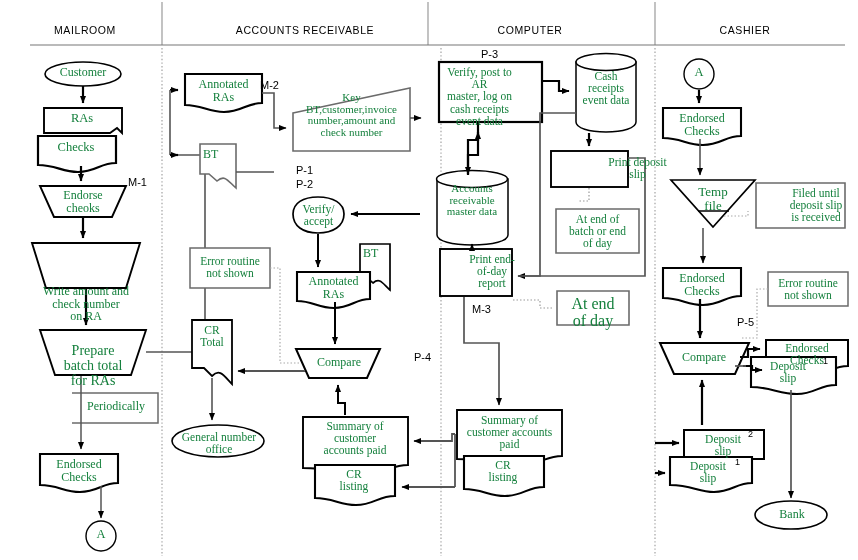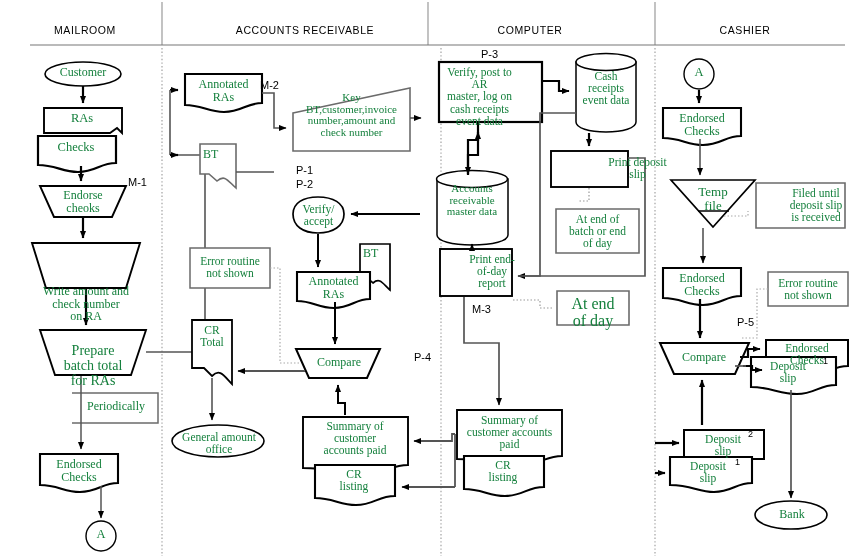--- a/index.html
+++ b/index.html
@@ -256,21 +256,21 @@
 accept</div>
   <div class="lbl" style="left:190px;top:255px;width:80px;font-size:11.5px;">Error routine
 not shown</div>
   <div class="lbl" style="left:363px;top:247px;width:26px;font-size:12px;text-align:left;">BT</div>
   <div class="lbl" style="left:297px;top:275px;width:73px;font-size:12px;">Annotated
 RAs</div>
   <div class="lbl" style="left:192px;top:324px;width:40px;font-size:11.5px;">CR
 Total</div>
   <div class="lbl" style="left:300px;top:356px;width:78px;font-size:12px;">Compare</div>
   <div class="tag" style="left:370px;top:351px;padding-left:44px;">P-4</div>
-  <div class="lbl" style="left:175px;top:431px;width:88px;font-size:11.5px;">General amount
+  <div class="lbl" style="left:175px;top:431px;width:88px;font-size:11.5px;">General number
 office</div>
   <div class="lbl" style="left:303px;top:420px;width:104px;font-size:11.5px;">Summary of
 customer
 accounts paid</div>
   <div class="lbl" style="left:316px;top:468px;width:76px;font-size:11.5px;">CR
 listing</div>
 
   <div class="tag" style="left:481px;top:48px;">P-3</div>
   <div class="lbl" style="left:440px;top:66px;width:79px;font-size:11.5px;">Verify, post to AR
 master, log on

